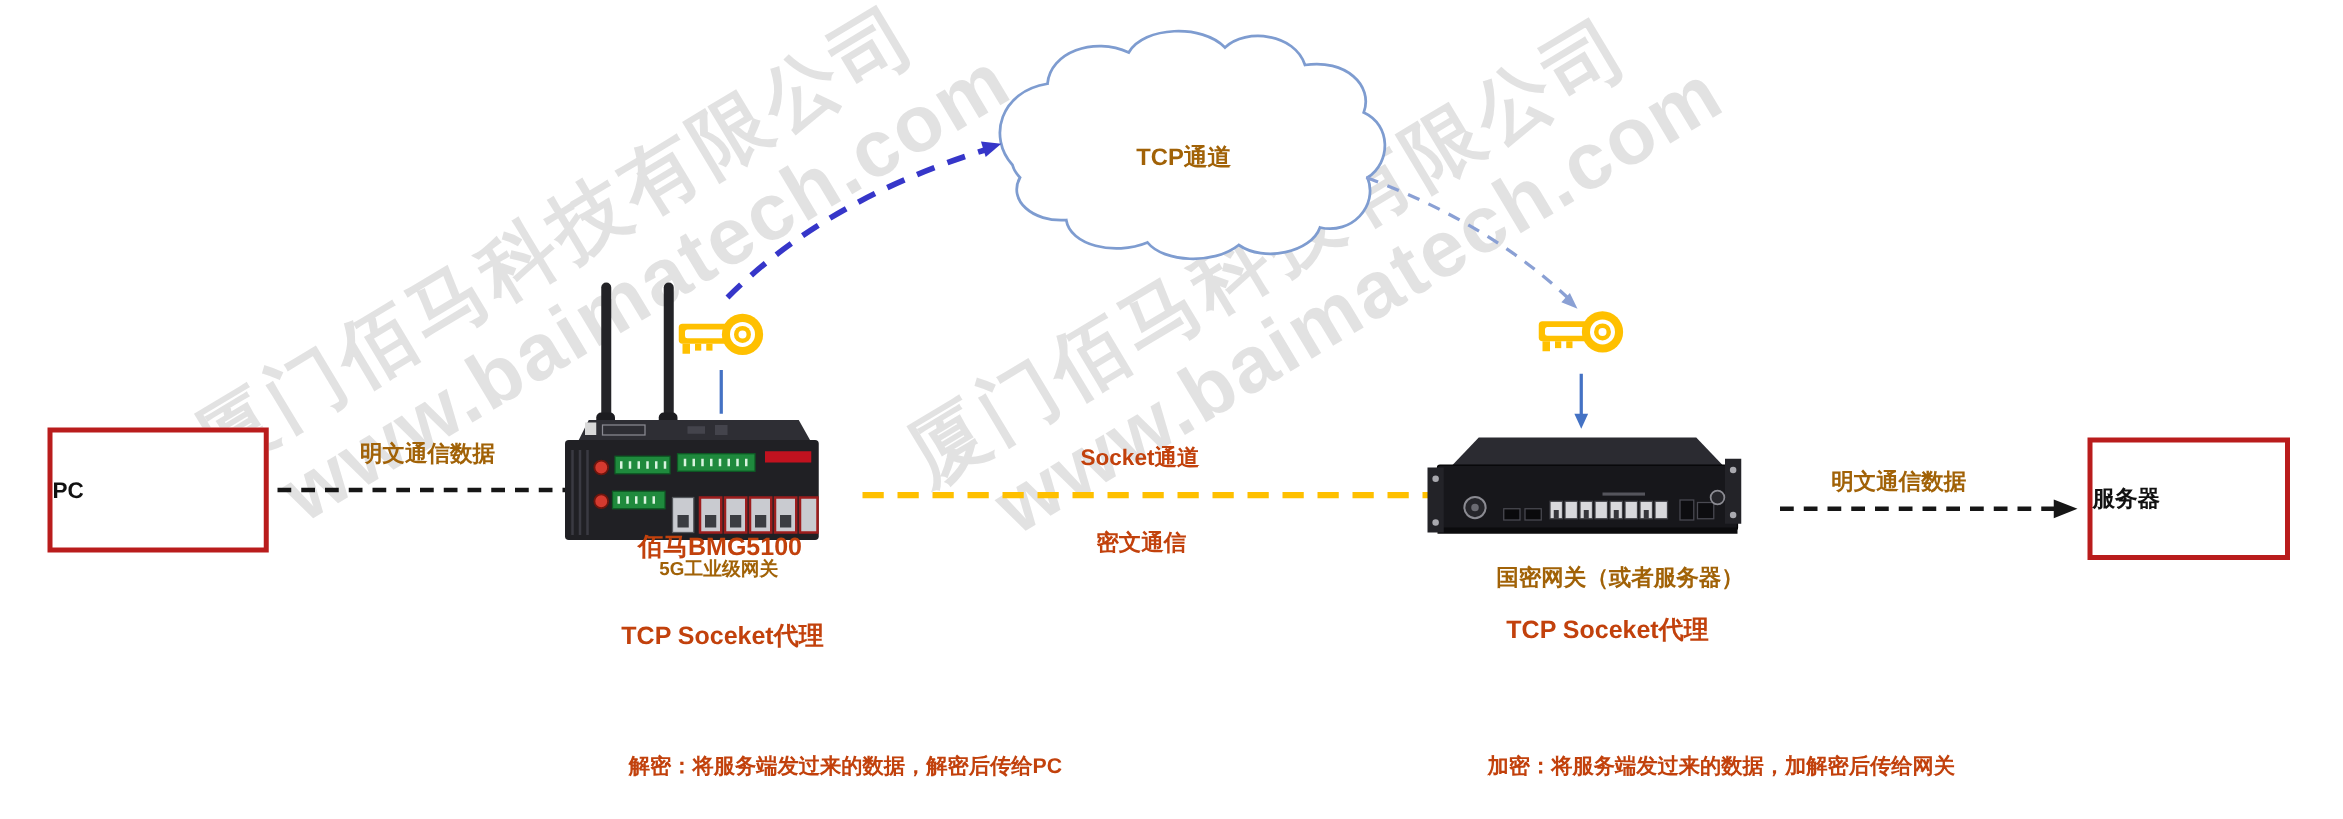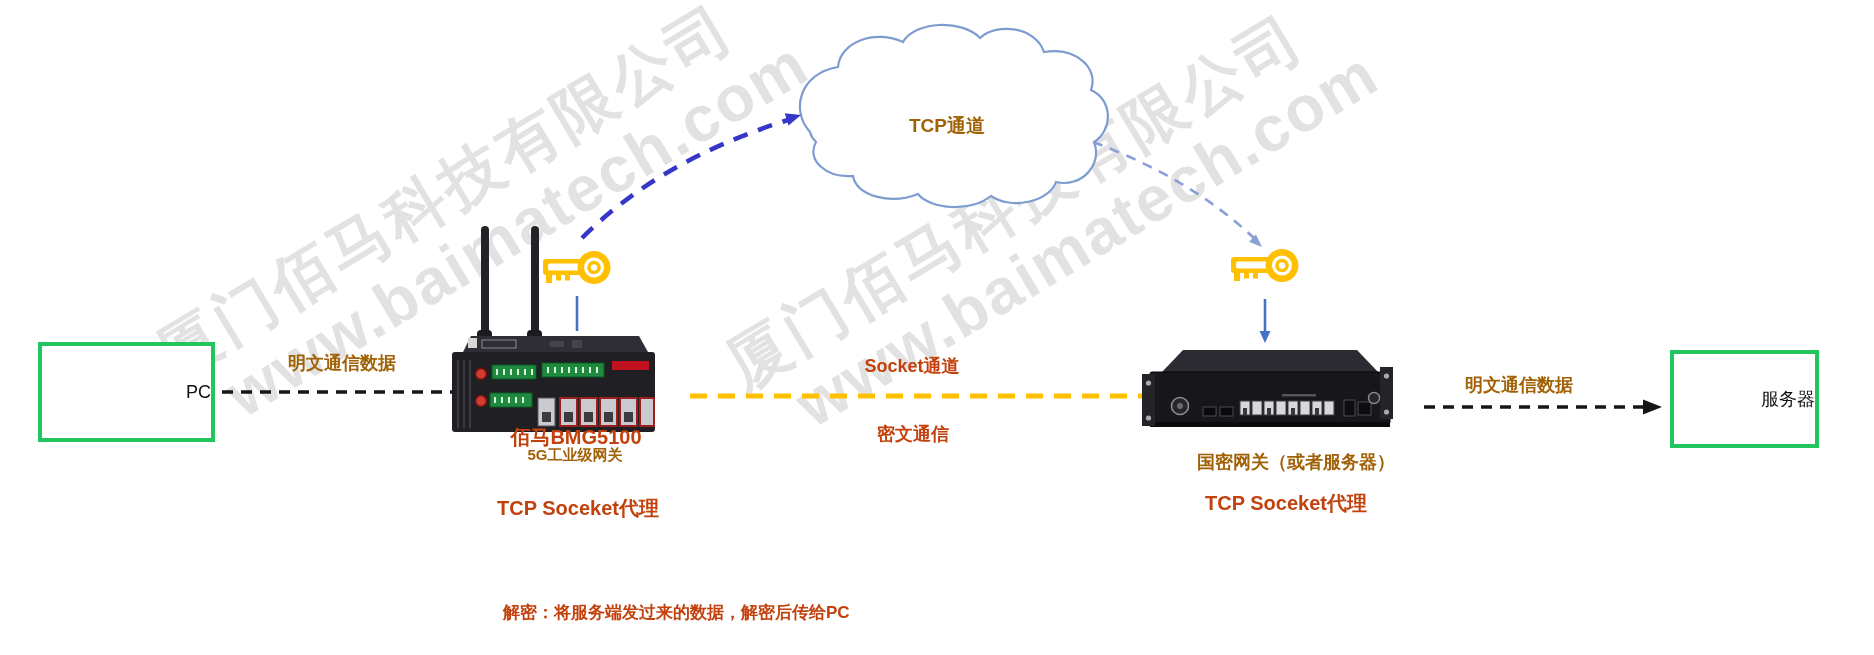--- a/index.html
+++ b/index.html
@@ -1,22 +1,22 @@
 <!DOCTYPE html>
 <html><head>
 <meta charset="utf-8">
 <style>
   html,body{margin:0;padding:0;background:#ffffff;}
   .stage{position:relative;width:1874px;height:655px;background:#ffffff;overflow:hidden;
          font-family:"Liberation Sans","DejaVu Sans",sans-serif;}
   .lbl{position:absolute;font-weight:bold;white-space:nowrap;color:#a16207;}
   .center{transform:translateX(-50%);}
   .red{color:#c2410c;}
-  .node-box{position:absolute;box-sizing:border-box;border:4px solid #22c55e;background:#ffffff;
-            display:flex;align-items:center;justify-content:flex-end;font-weight:normal;font-size:18px;color:#111;}
+  .node-box{position:absolute;box-sizing:border-box;border:4px solid #b91c1c;background:#ffffff;
+            display:flex;align-items:center;justify-content:flex-start;font-weight:bold;font-size:18px;color:#111;}
   .watermark{position:absolute;color:rgba(125,125,125,0.22);font-weight:bold;white-space:nowrap;
              transform:rotate(-31deg);pointer-events:none;line-height:1.12;z-index:0;}
   .wm1{font-size:62px;letter-spacing:4px;}
   .wm2{font-size:64px;letter-spacing:2px;padding-left:40px;}
   svg.layer{position:absolute;left:0;top:0;z-index:1;}
   .txt-layer{z-index:2;}
 </style>
 </head>
 <body>
 
@@ -177,35 +177,36 @@
       </g>
       <rect x="1344" y="400" width="11" height="16" fill="#0d0d10" stroke="#4a4a52"></rect>
       <rect x="1358" y="402" width="13" height="13" fill="#0d0d10" stroke="#4a4a52"></rect>
       <circle cx="1374" cy="398" r="5.5" fill="#26262b" stroke="#8b8b92" stroke-width="1.4"></circle>
     </g>
   </svg>
 
   <div class="node-box txt-layer" style="left:38px;top:342px;width:177px;height:100px;">
     <span>PC</span>
   </div>
-  <div class="node-box txt-layer" style="left:1670px;top:350px;width:149px;height:98px;">
+  <div class="node-box txt-layer" style="left:1670px;top:350px;width:162px;height:98px;">
     <span>服务器</span>
   </div>
 
   <div class="lbl center txt-layer" style="left:947px;top:113px;font-size:19px;">TCP通道</div>
 
   <div class="lbl center txt-layer" style="left:342px;top:351px;font-size:18px;">明文通信数据</div>
 
   <div class="lbl center red txt-layer" style="left:912px;top:354px;font-size:18px;">Socket通道</div>
   <div class="lbl center red txt-layer" style="left:913px;top:422px;font-size:18px;">密文通信</div>
 
   <div class="lbl center txt-layer" style="left:1519px;top:373px;font-size:18px;">明文通信数据</div>
 
   <div class="lbl center red txt-layer" style="left:576px;top:424px;font-size:20px;">佰马BMG5100</div>
   <div class="lbl center txt-layer" style="left:575px;top:446px;font-size:15px;">5G工业级网关</div>
   <div class="lbl center red txt-layer" style="left:578px;top:495px;font-size:20px;">TCP Soceket代理</div>
 
   <div class="lbl center txt-layer" style="left:1296px;top:450px;font-size:18px;">国密网关（或者服务器）</div>
   <div class="lbl center red txt-layer" style="left:1286px;top:490px;font-size:20px;">TCP Soceket代理</div>
 
   <div class="lbl red txt-layer" style="left:503px;top:601px;font-size:17px;">解密：将服务端发过来的数据，解密后传给PC</div>
+  <div class="lbl red txt-layer" style="left:1190px;top:601px;font-size:17px;">加密：将服务端发过来的数据，加解密后传给网关</div>
 
 </div>
 
 </body></html>

